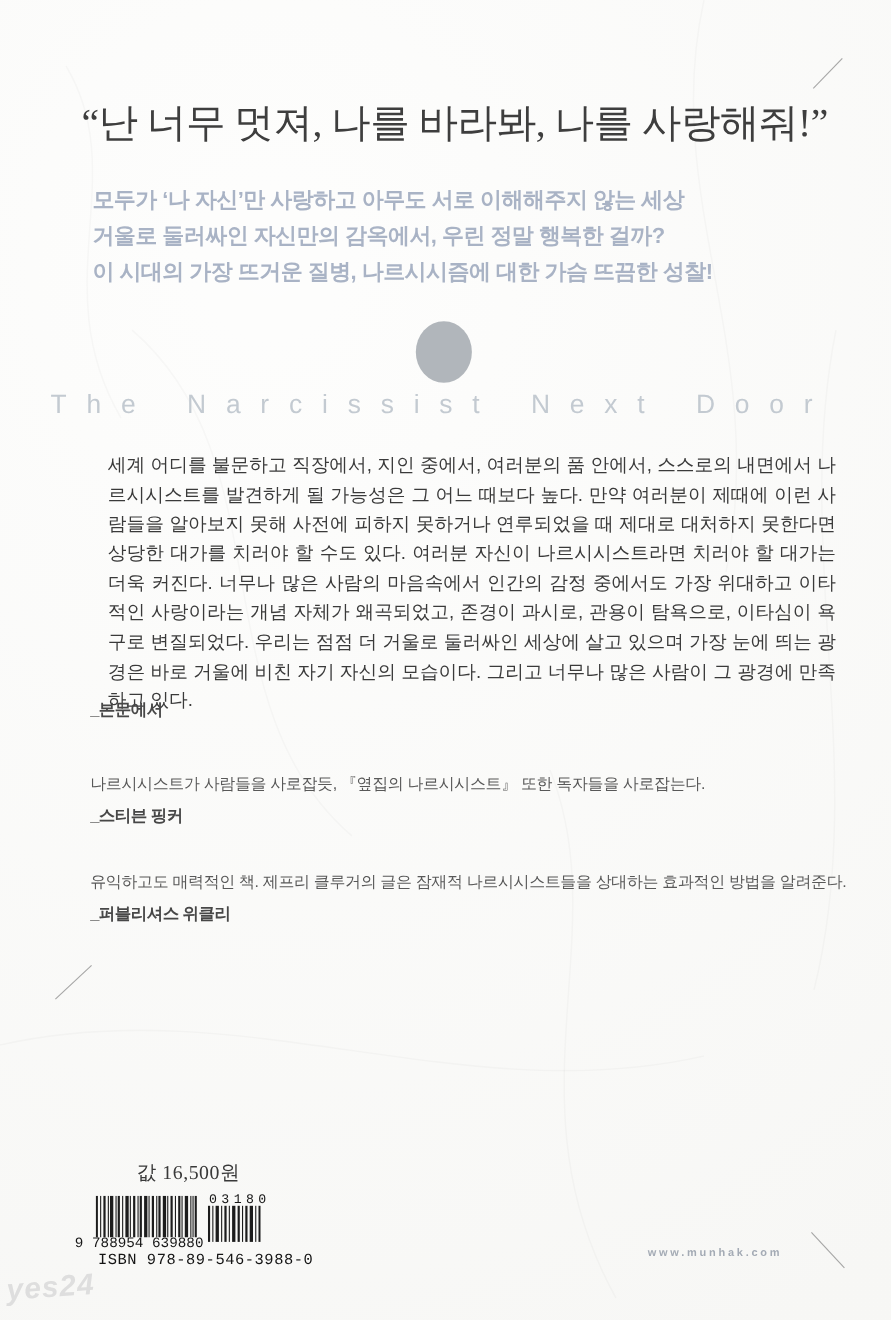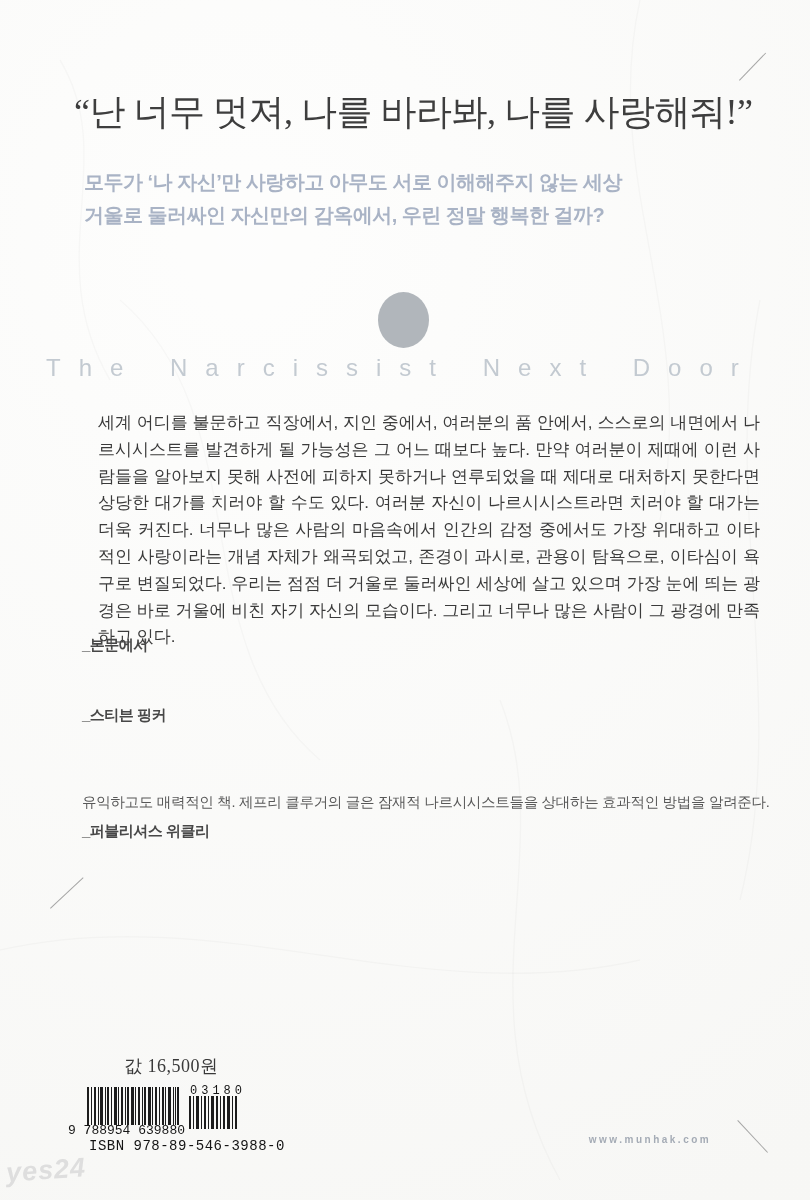--- a/index.html
+++ b/index.html
@@ -112,30 +112,32 @@
 
   <div class="slash slash-tr"></div>
   <div class="slash slash-ml"></div>
   <div class="slash slash-br"></div>
 
   <div class="headline">“난 너무 멋져, 나를 바라봐, 나를 사랑해줘!”</div>
 
   <div class="subtitle">
     <div>모두가 ‘나 자신’만 사랑하고 아무도 서로 이해해주지 않는 세상</div>
     <div>거울로 둘러싸인 자신만의 감옥에서, 우린 정말 행복한 걸까?</div>
+    <div>이 시대의 가장 뜨거운 질병, 나르시시즘에 대한 가슴 뜨끔한 성찰!</div>
   </div>
 
   <div class="deco-circle"></div>
 
   <div class="en-title">The Narcissist Next Door</div>
 
   <div class="body-text">세계 어디를 불문하고 직장에서, 지인 중에서, 여러분의 품 안에서, 스스로의 내면에서 나르시시스트를 발견하게 될 가능성은 그 어느 때보다 높다. 만약 여러분이 제때에 이런 사람들을 알아보지 못해 사전에 피하지 못하거나 연루되었을 때 제대로 대처하지 못한다면 상당한 대가를 치러야 할 수도 있다. 여러분 자신이 나르시시스트라면 치러야 할 대가는 더욱 커진다. 너무나 많은 사람의 마음속에서 인간의 감정 중에서도 가장 위대하고 이타적인 사랑이라는 개념 자체가 왜곡되었고, 존경이 과시로, 관용이 탐욕으로, 이타심이 욕구로 변질되었다. 우리는 점점 더 거울로 둘러싸인 세상에 살고 있으며 가장 눈에 띄는 광경은 바로 거울에 비친 자기 자신의 모습이다. 그리고 너무나 많은 사람이 그 광경에 만족하고 있다.</div>
   <div class="body-src src">_본문에서</div>
 
   <div class="blurb blurb-1">
+    <div class="line">나르시시스트가 사람들을 사로잡듯, 『옆집의 나르시시스트』 또한 독자들을 사로잡는다.</div>
     <span class="src">_스티븐 핑커</span>
   </div>
 
   <div class="blurb blurb-2">
     <div class="line">유익하고도 매력적인 책. 제프리 클루거의 글은 잠재적 나르시시스트들을 상대하는 효과적인 방법을 알려준다.</div>
     <span class="src">_퍼블리셔스 위클리</span>
   </div>
 
   <div class="price">값 16,500원</div>
 

